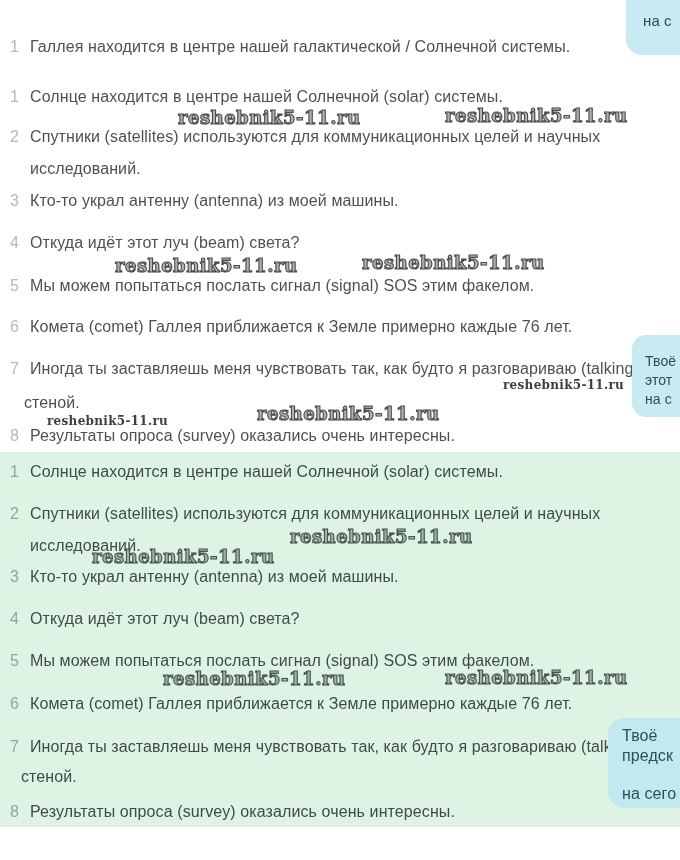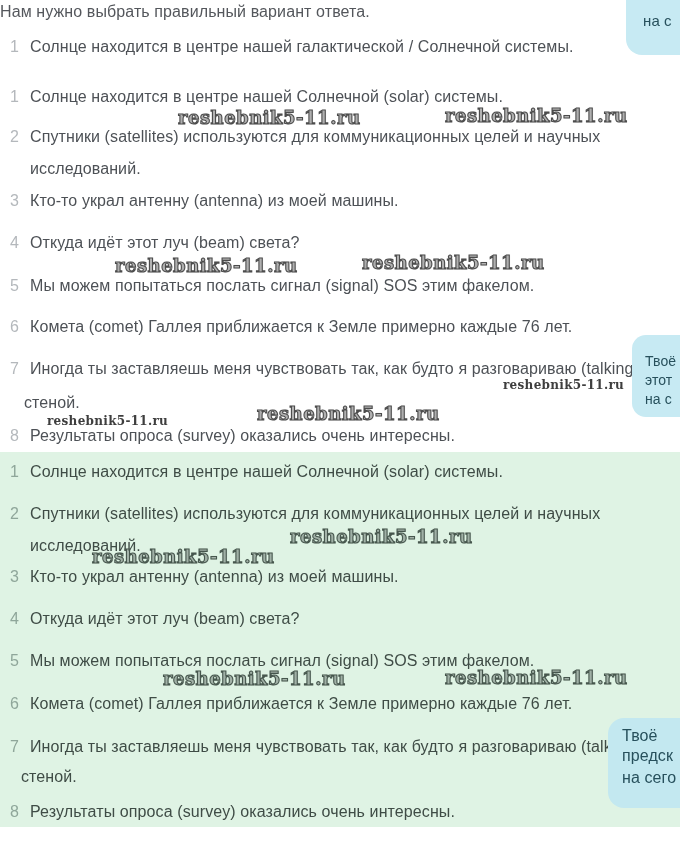--- a/index.html
+++ b/index.html
@@ -50,25 +50,24 @@
   .bubble-mid .bl{left:13px;font-size:14px;line-height:16px;}
   .bubble-bot{left:608px;top:718px;width:86px;height:90px;border-radius:16px;background:#c3e8f0;}
   .bubble-bot .bl{left:14px;font-size:16px;line-height:18px;}
 </style>
 </head>
 <body>
 
 <div class="page">
   <div class="green-panel"></div>
 
-  <div class="intro">Нам нужно выбрать правильный вариант ответа.</div>
 
   <div class="sec sec-top" id="sec-top">
       <div class="num" style="top: 38px; left: 10px;">1</div>
-      <div class="line" style="top: 38px; left: 30px;">Солнце находится в центре нашей галактической / Солнечной системы.</div>
+      <div class="line" style="top: 38px; left: 30px;">Галлея находится в центре нашей галактической / Солнечной системы.</div>
       <div class="num" style="top: 88px; left: 10px;">1</div>
       <div class="line" style="top: 88px; left: 30px;">Солнце находится в центре нашей Солнечной (solar) системы.</div>
       <div class="num" style="top: 128px; left: 10px;">2</div>
       <div class="line" style="top: 128px; left: 30px;">Спутники (satellites) используются для коммуникационных целей и научных</div>
       <div class="line" style="top: 160px; left: 30px;">исследований.</div>
       <div class="num" style="top: 192px; left: 10px;">3</div>
       <div class="line" style="top: 192px; left: 30px;">Кто-то украл антенну (antenna) из моей машины.</div>
       <div class="num" style="top: 234px; left: 10px;">4</div>
       <div class="line" style="top: 234px; left: 30px;">Откуда идёт этот луч (beam) света?</div>
       <div class="num" style="top: 277px; left: 10px;">5</div>
@@ -122,15 +121,15 @@
 
   <div class="bubble bubble-mid">
     <div class="bl" style="top:18px">Твоё</div>
     <div class="bl" style="top:37px">этот</div>
     <div class="bl" style="top:56px">на с</div>
   </div>
 
   <div class="bubble bubble-bot">
     <div class="bl" style="top:9px">Твоё</div>
     <div class="bl" style="top:29px">предск</div>
-    <div class="bl" style="top:51px">на сего</div>
+    <div class="bl" style="top:67px">на сего</div>
   </div>
 </div>
 
 </body></html>

